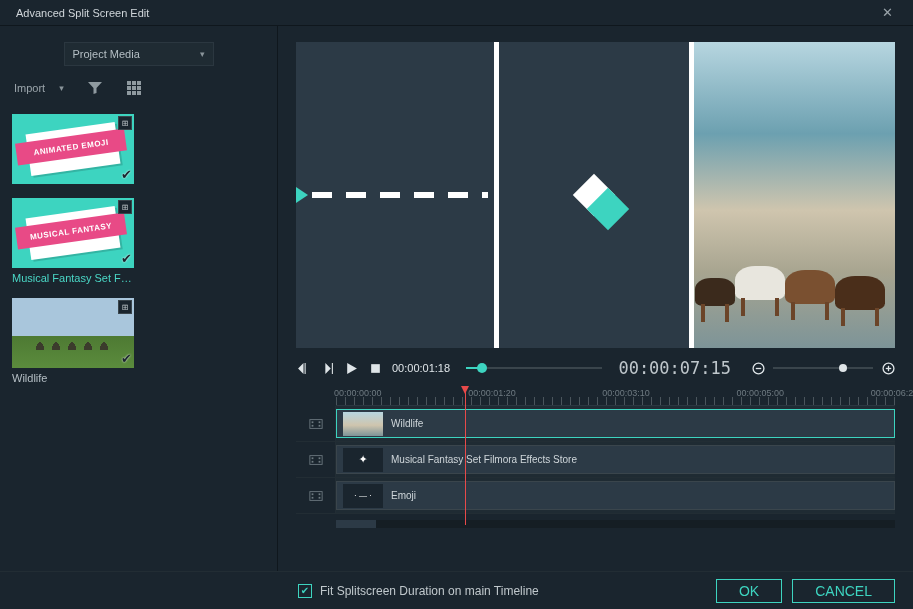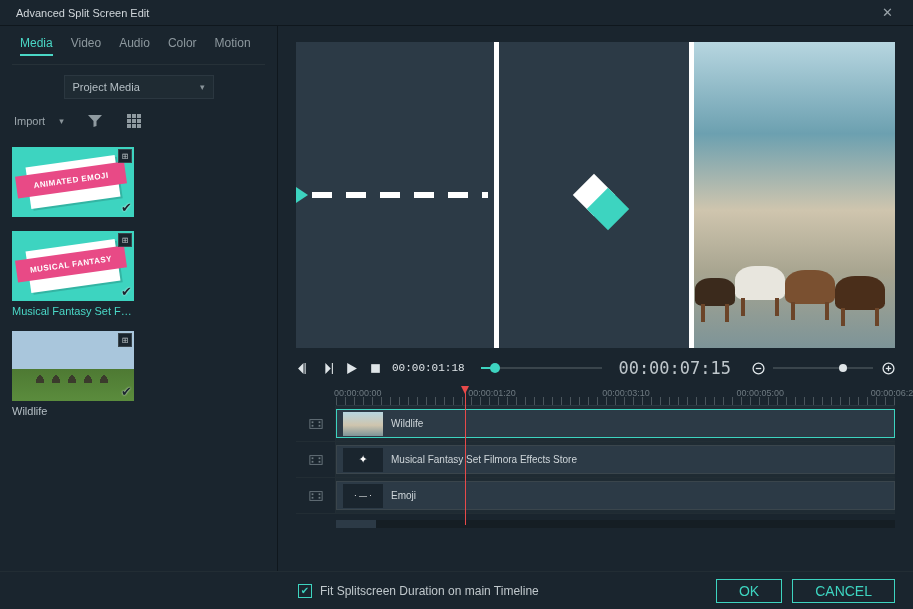--- a/index.html
+++ b/index.html
@@ -188,21 +188,21 @@
 
 
 .controls {
   height: 32px;
   padding: 0 18px;
   display: flex; align-items: center; gap: 10px;
   font-size: 11px;
 }
 .ctrl-btn { width:14px; height:14px; display:inline-flex; align-items:center; justify-content:center; color:#dfe5e8; cursor:pointer; }
 .ctrl-btn svg { width:13px; height:13px; fill:#dfe5e8; }
-.timecode { color:#dfe5e8; font-size:11px; font-family:Liberation Mono, monospace; }
+.timecode { color:#dfe5e8; font-size:11px; font-family:Liberation Sans, sans-serif; }
 .seekbar {
   flex: 1; height: 2px; background: #3a454c; position: relative;
   cursor: pointer; margin: 0 6px;
 }
 .seekbar .fill { position:absolute; left:0; top:0; height:100%; background:#3dd4c0; }
 .seekbar .knob { position:absolute; top:50%; transform:translate(-50%,-50%);
   width:10px; height:10px; border-radius:50%; background:#3dd4c0; }
 .duration { color:#bfc7cc; font-family:monospace; font-size:17px; }
 .zoom-wrap {
   display:flex; align-items:center; gap:8px; margin-left:10px;
@@ -312,27 +312,20 @@
 <body>
 
 <div class="titlebar">
   <span class="title">Advanced Split Screen Edit</span>
   <span class="close-x">✕</span>
 </div>
 
 <div class="main">
 
   <div class="sidebar">
-    <div class="tabs">
-      <span class="tab active">Media</span>
-      <span class="tab">Video</span>
-      <span class="tab">Audio</span>
-      <span class="tab">Color</span>
-      <span class="tab">Motion</span>
-    </div>
 
     <div class="project-row">
       <div class="project-dd">
         <span>Project Media</span>
         <span class="chev">▾</span>
       </div>
     </div>
 
     <div class="import-row">
       <div class="import-dd">

